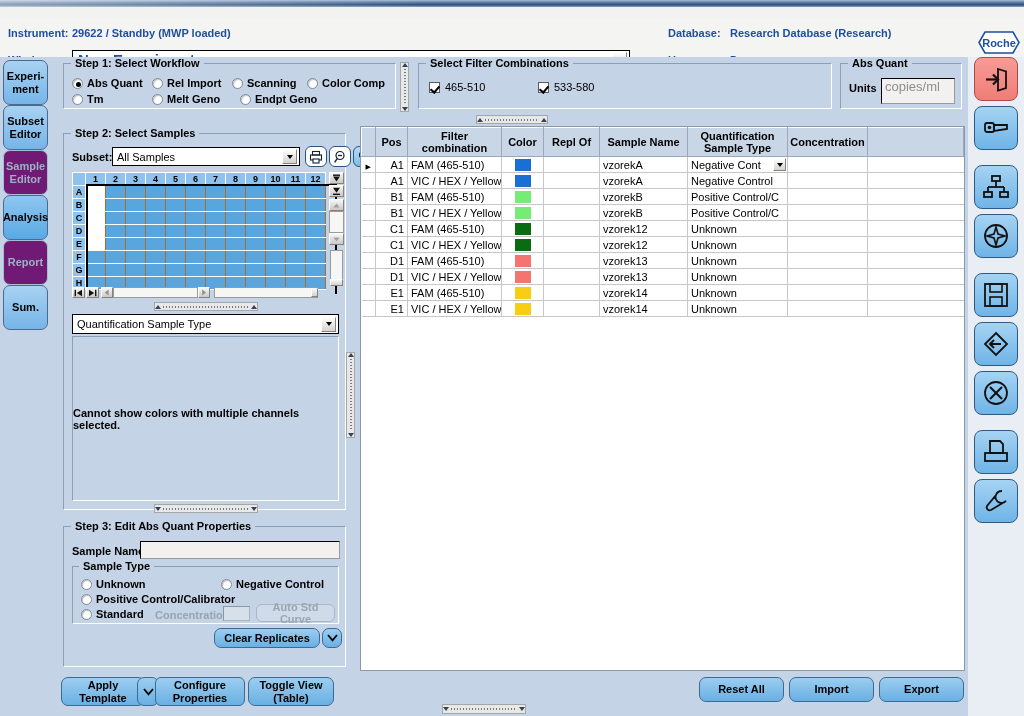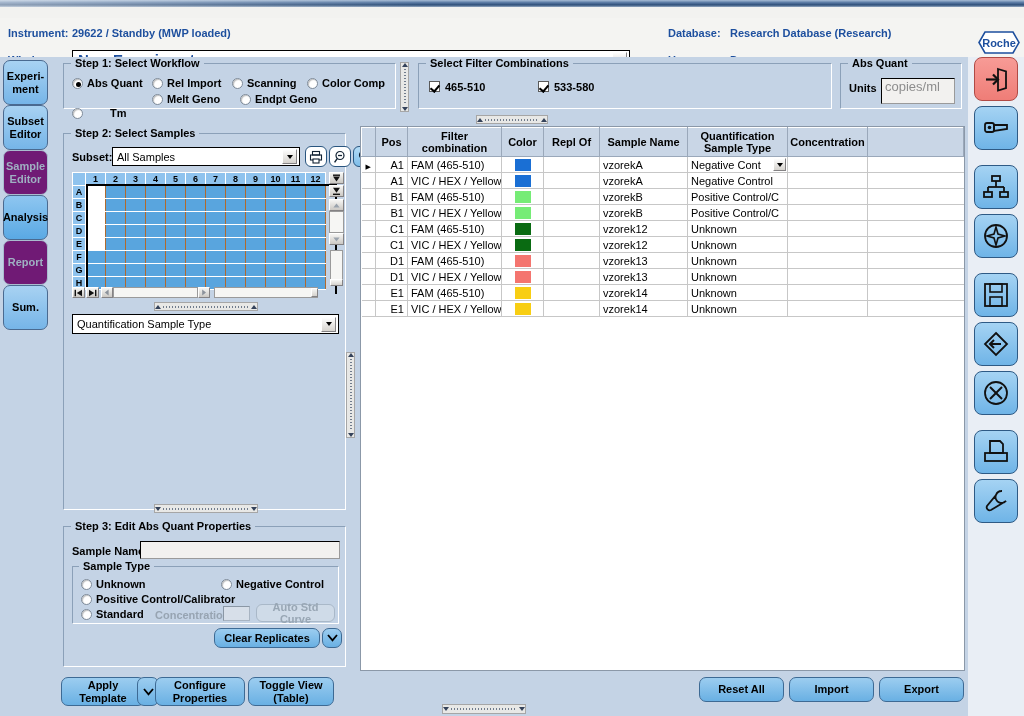--- a/index.html
+++ b/index.html
@@ -114,22 +114,22 @@
   }
   .radio.on .dot::after {
     content:""; position: absolute; left: 3px; top: 3px;
     width: 5px; height: 5px; border-radius: 50%; background: #000;
   }
   .radio span.rl { white-space: nowrap; }
 
   
   #filtercomb { left: 418px; top: 63px; width: 414px; height: 46px; }
   .chk-item {
-    position: absolute; display: inline-flex; align-items: flex-start;
-    font-weight: bold; font-size: 11px;
+    position: absolute; display: inline-flex; align-items: flex-end;
+    font-weight: normal; font-size: 11px;
   }
   .chkbox {
     width: 11px; height: 11px; background: #fff; border: 1px solid #5a5a5a;
     margin-right: 5px; position: relative; flex: none;
   }
   .chkbox.checked::after {
     content: ""; position: absolute; left: 2px; top: 1px;
     width: 4px; height: 7px; border: solid #000;
     border-width: 0 2px 2px 0; transform: rotate(40deg);
   }
@@ -411,21 +411,21 @@
       <span class="rl">Rel Import</span>
     </div>
     <div class="radio" style="left:168px; top:13px;">
       <span class="dot"></span>
       <span class="rl">Scanning</span>
     </div>
     <div class="radio" style="left:243px; top:13px;">
       <span class="dot"></span>
       <span class="rl">Color Comp</span>
     </div>
-    <div class="radio" style="left:8px; top:43px;gap:23px;">
+    <div class="radio" style="left:8px; top:29px;">
       <span class="dot"></span>
       <span class="rl">Tm</span>
     </div>
     <div class="radio" style="left:88px; top:29px;">
       <span class="dot"></span>
       <span class="rl">Melt Geno</span>
     </div>
     <div class="radio" style="left:176px; top:29px;">
       <span class="dot"></span>
       <span class="rl">Endpt Geno</span>
@@ -698,20 +698,23 @@
       <div class="tri-u2"></div>
       <div class="dotsh"></div>
       <div class="tri-u2"></div>
     </div>
 
     <div class="qst-combo">
       <div class="qs-text">Quantification Sample Type</div>
       <div class="combo-arrow"></div>
     </div>
 
+    <div class="colorpanel">
+      <div class="msg">Cannot show colors with multiple channels selected.</div>
+    </div>
 
     <div class="hsplit" style="left:90px; top:370px; width:104px; height:9px;">
       <div class="tri-d2"></div>
       <div class="dotsh"></div>
       <div class="tri-d2"></div>
     </div>
   </div>
 
   <div class="vsplit" style="left:346px; top:352px; width:9px; height:86px;">
     <div class="tri-up"></div>
@@ -964,21 +967,21 @@
       <div>
         <div>Apply</div>
         <div>Template</div>
       </div>
     </div>
     <div class="btn abs" style="left:137px; top:6px; width:22px; height:29px;">
       <svg width="11" height="8" viewBox="0 0 11 8">
           <polyline points="1,1 5.5,6.4 10,1" fill="none" stroke="#000" stroke-width="1.8"></polyline>
         </svg>
     </div>
-    <div class="btn abs" style="left:155px; top:6px; width:90px; height:29px;">
+    <div class="btn abs" style="left:155px; top:6px; width:90px; height:29px;border-radius:6px;">
       <div>
         <div>Configure</div>
         <div>Properties</div>
       </div>
     </div>
     <div class="btn abs" style="left:248px; top:6px; width:86px; height:29px;">
       <div>
         <div>Toggle View</div>
         <div>(Table)</div>
       </div>

